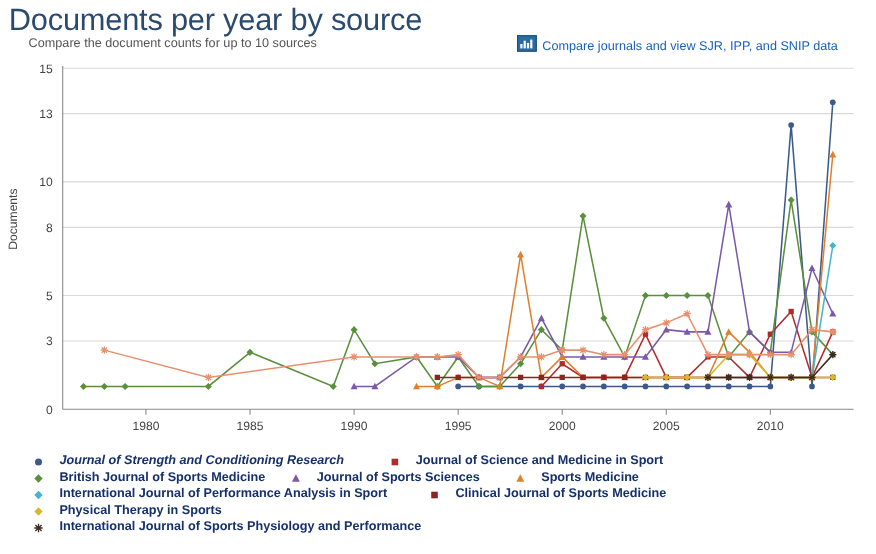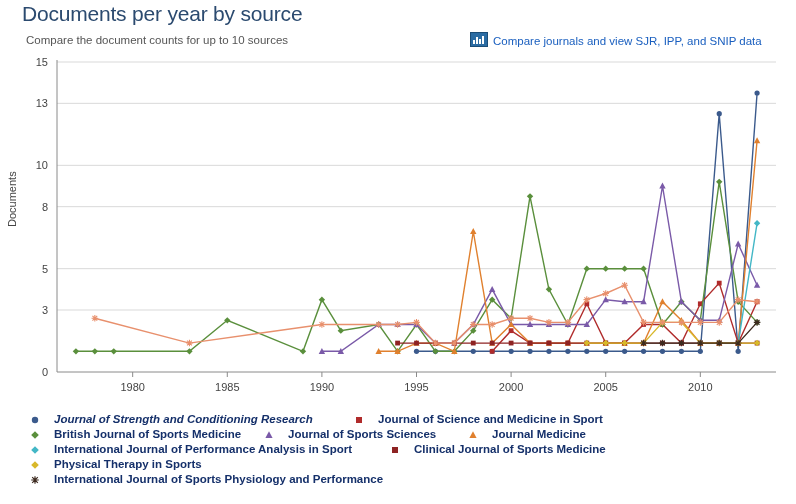--- a/index.html
+++ b/index.html
@@ -14,23 +14,23 @@
     color: #333;
     overflow: hidden;
   }
   #root {
     position: relative;
     width: 796px;
     height: 504px;
   }
   .title {
     position: absolute;
-    left: 22px;
+    left: 8px;
     top: 2px;
-    font-size: 21px;
+    font-size: 28px;
     color: #2b4a6f;
     font-weight: normal;
     letter-spacing: -0.2px;
   }
   .subtitle {
     position: absolute;
     left: 26px;
     top: 34px;
     font-size: 11.5px;
     color: #555;
@@ -384,21 +384,21 @@
       </div>
       <div class="legend-row">
         <span class="legend-item" style="left: 28px;"><span class="lmark"><svg width="14" height="12">
               <polygon points="7,2.2 10.8,6 7,9.8 3.2,6" fill="#5a8f3c"></polygon>
             </svg></span><span class="ltext">British Journal of Sports Medicine</span></span>
         <span class="legend-item" style="left: 262px;"><span class="lmark"><svg width="14" height="12">
               <polygon points="7,2.2 10.6,9 3.4,9" fill="#7a5aa8"></polygon>
             </svg></span><span class="ltext">Journal of Sports Sciences</span></span>
         <span class="legend-item" style="left: 466px;"><span class="lmark"><svg width="14" height="12">
               <polygon points="7,2.2 10.6,9 3.4,9" fill="#e0802e"></polygon>
-            </svg></span><span class="ltext">Journal Medicine</span></span>
+            </svg></span><span class="ltext">Sports Medicine</span></span>
       </div>
       <div class="legend-row">
         <span class="legend-item" style="left: 28px;"><span class="lmark"><svg width="14" height="12">
               <polygon points="7,2.2 10.8,6 7,9.8 3.2,6" fill="#43b7c6"></polygon>
             </svg></span><span class="ltext">International Journal of Performance Analysis in Sport</span></span>
         <span class="legend-item" style="left: 388px;"><span class="lmark"><svg width="14" height="12">
               <rect x="4" y="3" width="6" height="6" fill="#8e2323"></rect>
             </svg></span><span class="ltext">Clinical Journal of Sports Medicine</span></span>
       </div>
       <div class="legend-row">

